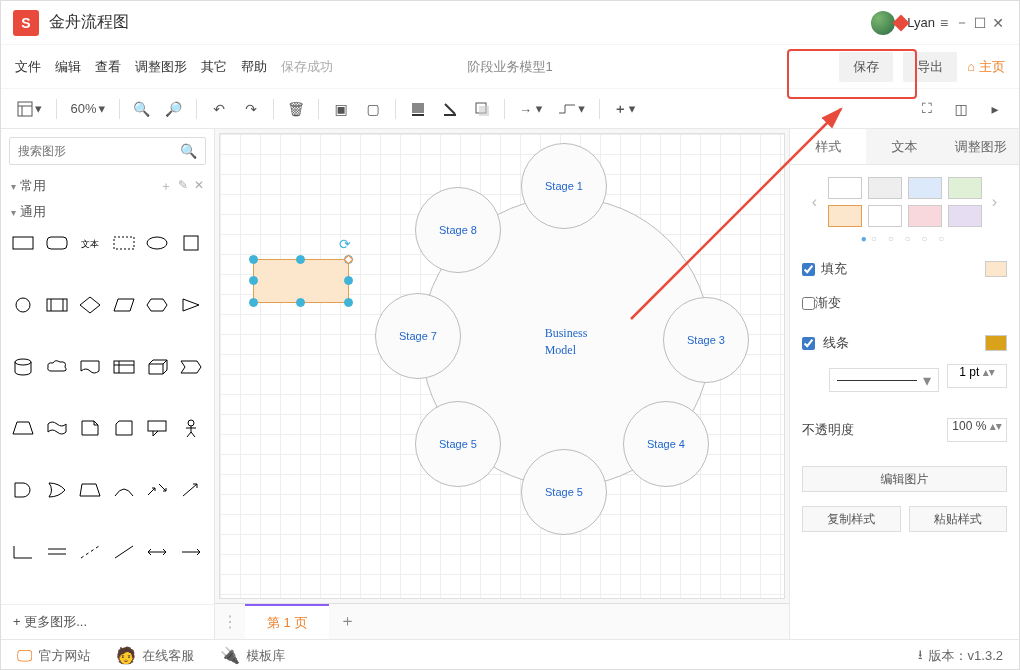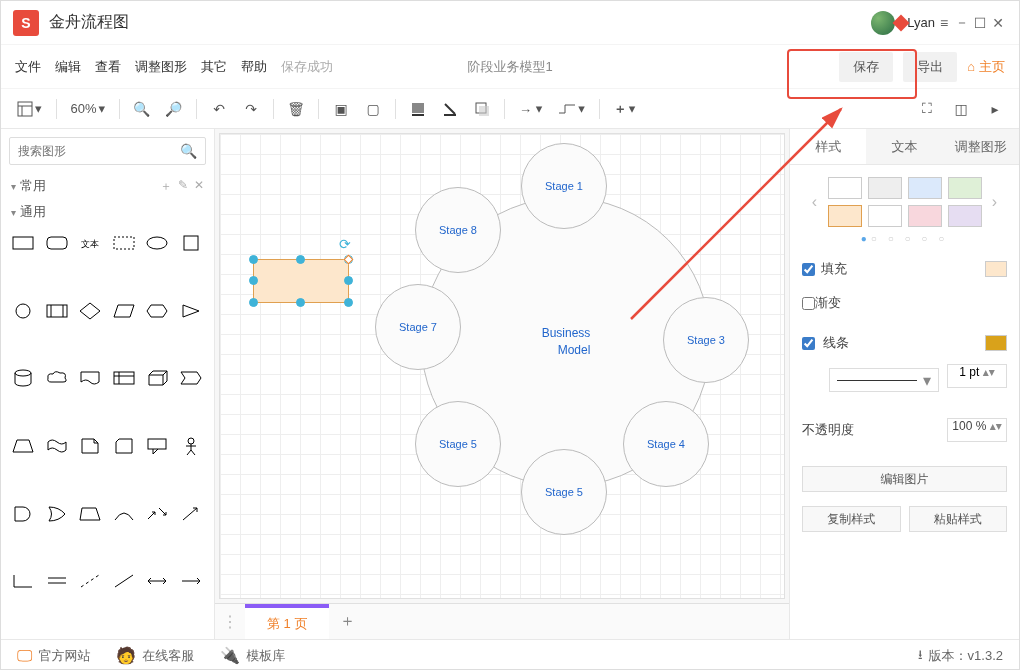--- a/index.html
+++ b/index.html
@@ -52,36 +52,36 @@
 .shape-cell { width: 28px; height: 24px; display: flex; align-items: center; justify-content: center; cursor: pointer; }
 .shape-cell svg { width: 24px; height: 20px; }
 .more-shapes { padding: 8px 12px; font-size: 13px; color: #555; border-top: 1px solid #eee; cursor: pointer; }
 
 
 .canvas-area { flex: 1; display: flex; flex-direction: column; background: #f7f7f7; position: relative; }
 .canvas-viewport { flex: 1; position: relative; overflow: hidden; }
 .canvas-bg { position: absolute; inset: 0; background-image: linear-gradient(#eee 1px, transparent 1px), linear-gradient(90deg, #eee 1px, transparent 1px); background-size: 20px 20px; background-color: #fff; margin: 4px; border: 1px solid #e0e0e0; }
 .page-tabs { height: 36px; border-top: 1px solid #e0e0e0; display: flex; align-items: center; background: #fafafa; }
 .tab-handle { width: 30px; text-align: center; color: #bbb; cursor: pointer; }
-.page-tab { padding: 6px 22px; height: 100%; display: flex; align-items: center; font-size: 13px; color: #f0812a; border-top: 4px solid #8b5cf6; background: #fff; cursor: pointer; }
+.page-tab { padding: 6px 22px; height: 100%; display: flex; align-items: center; font-size: 13px; color: #f0812a; border-top: 2px solid #8b5cf6; background: #fff; cursor: pointer; }
 .add-tab { width: 36px; text-align: center; color: #888; cursor: pointer; font-size: 16px; }
 
 
 .sel-rect { position: absolute; left: 38px; top: 130px; width: 96px; height: 44px; background: #fde7cc; border: 1px solid #e0a050; }
 .handle { position: absolute; width: 9px; height: 9px; background: #3fb3d8; border: 1px solid #3fb3d8; border-radius: 50%; }
 .h-tl { left: -5px; top: -5px; } .h-tr { right: -5px; top: -5px; }
 .h-bl { left: -5px; bottom: -5px; } .h-br { right: -5px; bottom: -5px; }
 .h-t { left: 50%; top: -5px; margin-left: -5px; } .h-b { left: 50%; bottom: -5px; margin-left: -5px; }
 .h-l { left: -5px; top: 50%; margin-top: -5px; } .h-r { right: -5px; top: 50%; margin-top: -5px; }
 .rot { position: absolute; right: -5px; top: -24px; width: 14px; height: 14px; color: #3fb3d8; font-size: 14px; }
 .conn { position: absolute; width: 7px; height: 7px; background: #fff; border: 1px solid #f0812a; transform: rotate(45deg); right: -4px; top: -4px; }
 
 
 .big-circle { position: absolute; width: 290px; height: 290px; border: 1px solid #bbb; border-radius: 50%; left: 206px; top: 68px; background: #fbfbfb; display: flex; align-items: center; justify-content: center; }
-.big-label { color: #2266cc; font-size: 12px; text-align: right; line-height: 1.4; }
+.big-label { color: #2266cc; font-size: 12px; text-align: left; line-height: 1.4; font-family: Liberation Serif, serif; }
 .stage { position: absolute; width: 86px; height: 86px; border: 1px solid #bbb; border-radius: 50%; background: #fbfbfb; display: flex; align-items: center; justify-content: center; font-size: 11px; color: #2266cc; }
 
 
 .right-panel { width: 230px; border-left: 1px solid #e8e8e8; display: flex; flex-direction: column; }
 .rp-tabs { display: flex; height: 36px; border-bottom: 1px solid #e8e8e8; }
 .rp-tab { flex: 1; display: flex; align-items: center; justify-content: center; font-size: 13px; color: #666; cursor: pointer; background: #f5f5f5; }
 .rp-tab.active { background: #fff; }
 .rp-body { padding: 12px; flex: 1; overflow: auto; }
 .swatch-row { display: flex; gap: 6px; justify-content: center; align-items: center; }
 .swatch { width: 34px; height: 22px; border: 1px solid #ccc; cursor: pointer; }
@@ -410,35 +410,36 @@
             <path d="M6 7 L3 10 L6 13 M18 7 L21 10 L18 13" fill="none" stroke="#000"></path>
           </svg>
         </div>
       <div class="shape-cell">
           <svg>
             <line x1="3" y1="10" x2="21" y2="10" stroke="#000"></line>
             <path d="M18 7 L21 10 L18 13" fill="none" stroke="#000"></path>
           </svg>
         </div>
     </div>
+    <div class="more-shapes">+ 更多图形...</div>
   </div>
 
   <div class="canvas-area">
     <div class="canvas-viewport">
       <div class="canvas-bg"></div>
       <div class="big-circle">
         <div class="big-label" style="white-space:pre-line">Business
 Model</div>
       </div>
       <div class="stage" style="left:306px; top:14px">Stage 1</div>
       <div class="stage" style="left:448px; top:168px">Stage 3</div>
       <div class="stage" style="left:408px; top:272px">Stage 4</div>
       <div class="stage" style="left:306px; top:320px">Stage 5</div>
       <div class="stage" style="left:200px; top:272px">Stage 5</div>
-      <div class="stage" style="left:160px; top:155px">Stage 7</div>
+      <div class="stage" style="left:160px; top:164px">Stage 7</div>
       <div class="stage" style="left:200px; top:58px">Stage 8</div>
 
       <div class="sel-rect">
         <div class="handle h-tl"></div>
         <div class="handle h-tr"></div>
         <div class="handle h-bl"></div>
         <div class="handle h-br"></div>
         <div class="handle h-t"></div>
         <div class="handle h-b"></div>
         <div class="handle h-l"></div>

